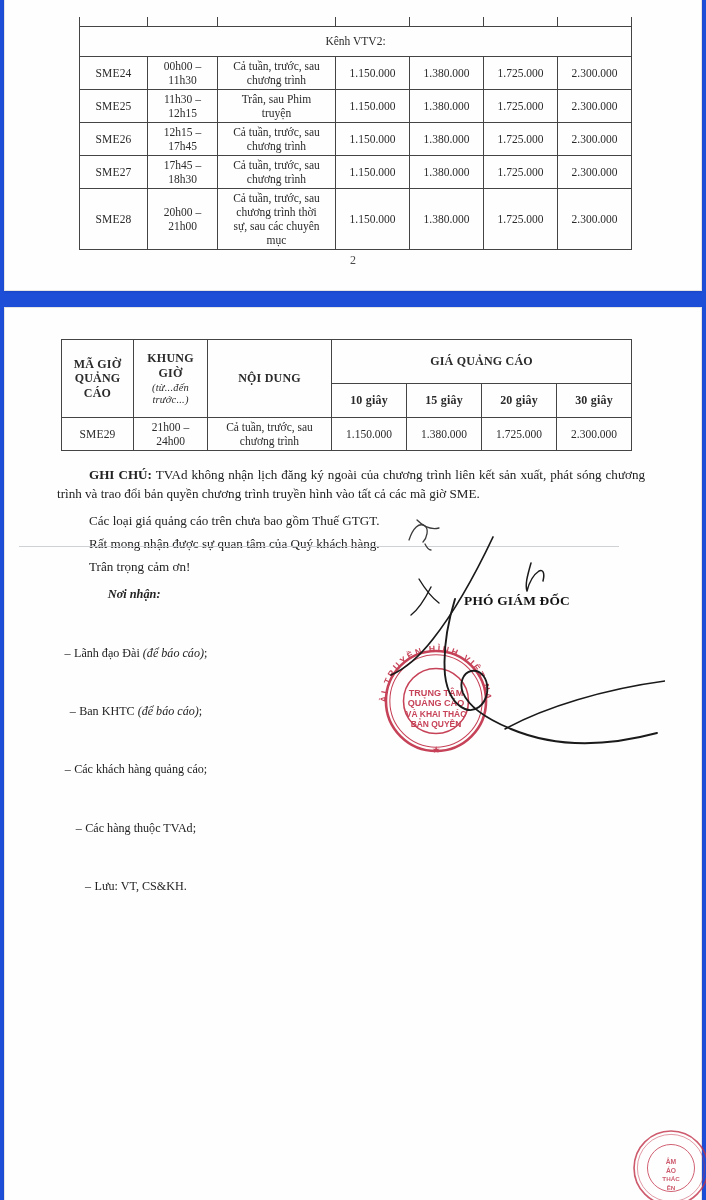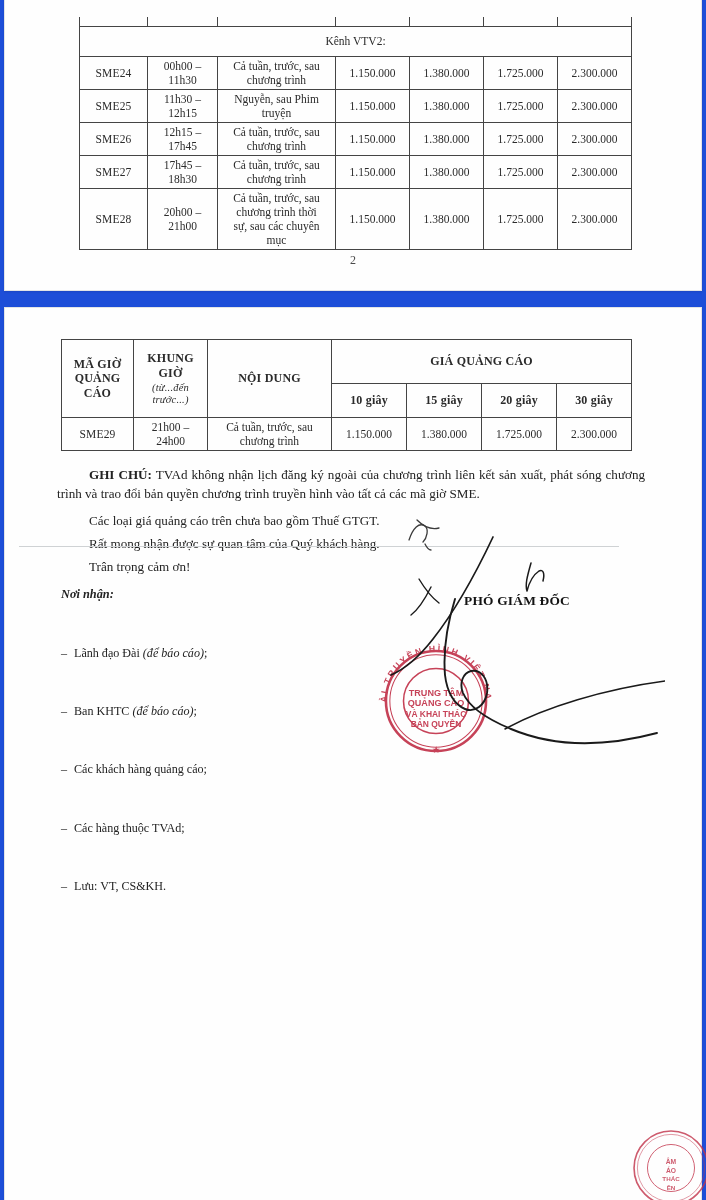--- a/index.html
+++ b/index.html
@@ -104,20 +104,21 @@
   #para-care { left: 52px; top: 227px; width: 588px; text-indent: 32px; }
   #para-thx  { left: 52px; top: 250px; width: 588px; text-indent: 32px; }
 
   
   #recipients {
     position: absolute;
     left: 56px; top: 277px;
     font-size: 12.1px;
     line-height: 1.52;
     color: #232323;
+    text-align: center;
   }
   #recipients .rtitle { font-style: italic; font-weight: bold; font-size: 12.3px; }
   #recipients ul { list-style: none; margin: 1px 0 0; padding: 0; }
   #recipients li { white-space: nowrap; margin-top: 40px; }
   #recipients li .dash { display: inline-block; width: 13px; }
   #recipients li i { font-style: italic; }
 
   
   #sig-block {
     position: absolute;
@@ -228,21 +229,21 @@
           </tr>
           <tr>
             <td class="code">
               <div>SME25</div>
             </td>
             <td class="slot">
               <div>11h30 –</div>
               <div>12h15</div>
             </td>
             <td class="content">
-              <div>Nguyễn, sau Phim</div>
+              <div>Trân, sau Phim</div>
               <div>truyện</div>
             </td>
             <td class="price">
               <div>1.150.000</div>
             </td>
             <td class="price">
               <div>1.380.000</div>
             </td>
             <td class="price">
               <div>1.725.000</div>

